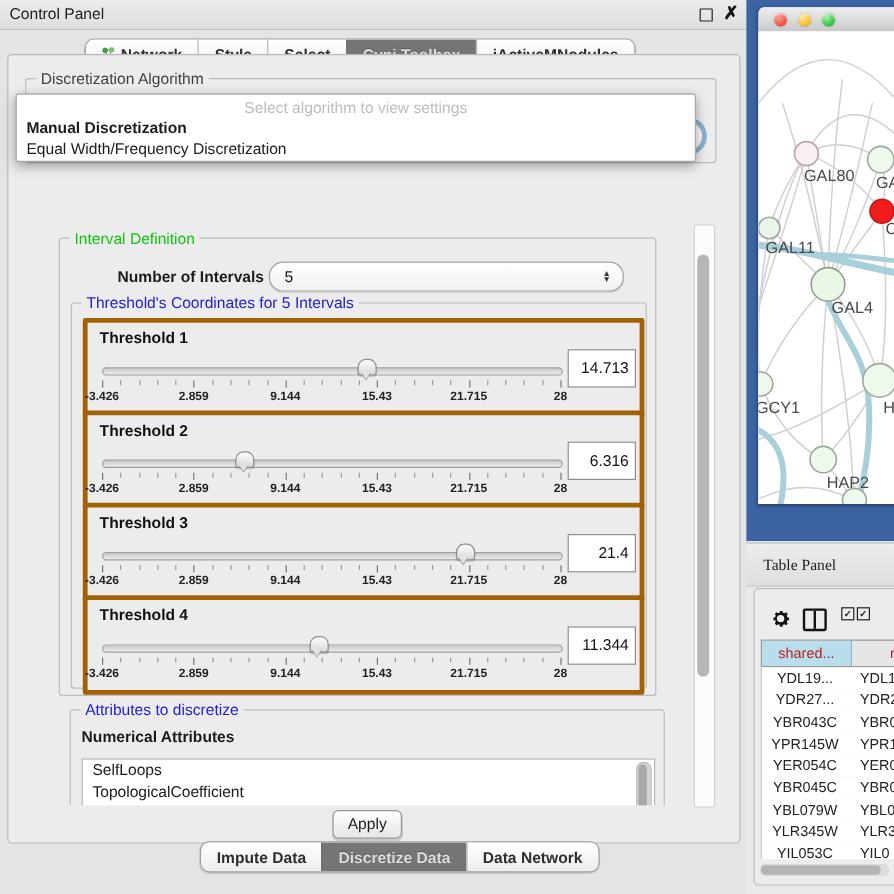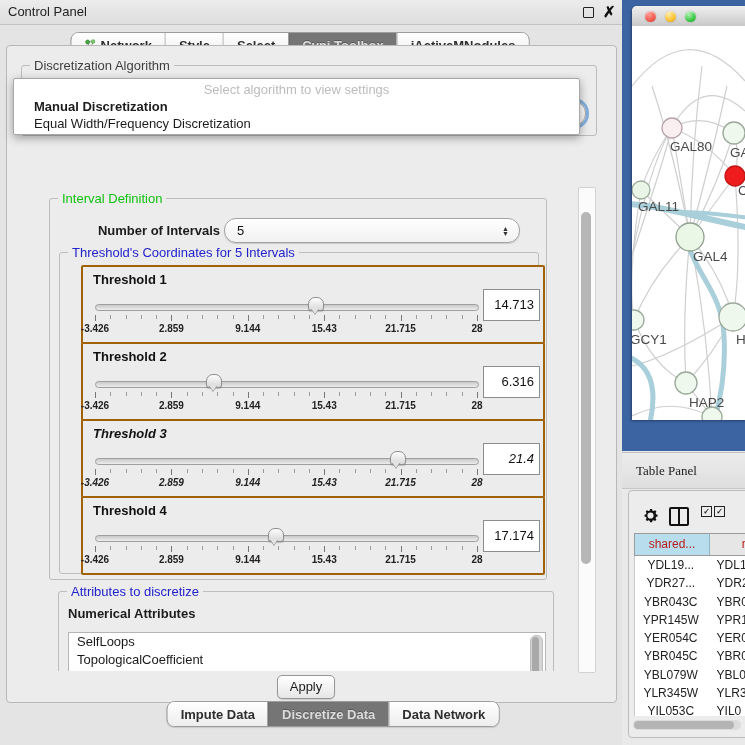--- a/index.html
+++ b/index.html
@@ -38,34 +38,34 @@
   .combo{position:absolute;background:linear-gradient(#ffffff,#f1f1f1);border:1px solid #a3a3a3;
          border-radius:12px;font-size:13px;color:#111;box-shadow:0 1px 1px rgba(0,0,0,.15);}
   .combo .cval{position:absolute;left:12px;top:0;line-height:23px;}
   .stepper{position:absolute;right:10px;top:50%;transform:translateY(-50%);display:flex;flex-direction:column;
            align-items:center;line-height:5px;font-size:7px;color:#333;}
   .focusring{box-shadow:0 0 0 3px rgba(110,165,220,.85);}
 
   
   #algo-popup{left:13px;top:78px;width:565px;background:#fff;border:1px solid #a8a8a8;border-radius:2px;
               box-shadow:0 3px 10px rgba(0,0,0,.35);z-index:50;padding:2px 0;}
-  .popup-row{font-size:13px;line-height:17px;padding:0 20px;white-space:nowrap;}
+  .popup-row{font-size:13px;line-height:17px;padding:0 8px;white-space:nowrap;}
   .popup-row.placeholder{color:#bcbcbc;text-align:center;}
   .popup-row.boldopt{font-weight:bold;}
 
   
   #main-viewport{left:7px;top:141px;width:560px;height:484px;overflow:hidden;}
   #main-vscroll{left:571px;top:141px;width:16px;height:484px;background:#fbfbfb;
                 border:1px solid #d2d2d2;border-radius:2px;}
   #main-vscroll .thumb{position:absolute;left:2px;top:24px;width:10px;height:352px;background:#b6b6b6;
                        border-radius:6px;}
 
   
-  .threshold-panel{position:absolute;left:21px;width:460px;height:75px;background:#ececec;
-                   border:2px solid #a16207;border-radius:2px;}
+  .threshold-panel{position:absolute;left:9px;width:460px;height:75px;background:#ececec;
+                   border:4px solid #a16207;border-radius:2px;}
   .th-label{position:absolute;left:10px;top:5px;font-size:13px;font-weight:bold;color:#111;}
   .slider{position:absolute;left:12px;top:30px;width:382px;height:40px;}
   .track{position:absolute;left:0;top:7px;width:100%;height:5px;border:1px solid #9f9f9f;border-radius:4px;
          background:linear-gradient(#c9c9c9,#ededed);}
   .thumbp{position:absolute;top:0px;width:14px;height:12px;background:linear-gradient(#fdfdfd,#d8d8d8);
           border:1px solid #8f8f8f;border-radius:7px 7px 3px 3px;box-shadow:0 1px 1px rgba(0,0,0,.2);}
   .thumbp::after{content:"";position:absolute;left:1.5px;top:10px;border-left:4.5px solid transparent;
           border-right:4.5px solid transparent;border-top:6px solid #e3e3e3;filter:drop-shadow(0 1px 0 #8f8f8f);}
   .tick{position:absolute;top:18px;width:1px;height:4px;background:#9a9a9a;}
   .tick.major{height:6px;background:#777;}
@@ -262,21 +262,21 @@
                     <div class="ticklabel" style="left: 0%;">-3.426</div>
                     <div class="ticklabel" style="left: 20%;">2.859</div>
                     <div class="ticklabel" style="left: 40%;">9.144</div>
                     <div class="ticklabel" style="left: 60%;">15.43</div>
                     <div class="ticklabel" style="left: 80%;">21.715</div>
                     <div class="ticklabel" style="left: 100%;">28</div>
                     <div class="thumbp" style="left: calc(31% - 7px);"></div>
                   </div>
                   <div class="valuebox">6.316</div>
                 </div>
-                <div class="threshold-panel" style="top: 166px; font-style: italic;">
+                <div class="threshold-panel" style="top: 166px;">
                   <div class="th-label">Threshold 3</div>
                   <div class="slider">
                     <div class="track"></div>
                     <div class="tick major" style="left: 0%;"></div>
                     <div class="tick" style="left: 4%;"></div>
                     <div class="tick" style="left: 8%;"></div>
                     <div class="tick" style="left: 12%;"></div>
                     <div class="tick" style="left: 16%;"></div>
                     <div class="tick major" style="left: 20%;"></div>
                     <div class="tick" style="left: 24%;"></div>
@@ -340,21 +340,21 @@
                     <div class="tick" style="left: 96%;"></div>
                     <div class="tick major" style="left: 100%;"></div>
                     <div class="ticklabel" style="left: 0%;">-3.426</div>
                     <div class="ticklabel" style="left: 20%;">2.859</div>
                     <div class="ticklabel" style="left: 40%;">9.144</div>
                     <div class="ticklabel" style="left: 60%;">15.43</div>
                     <div class="ticklabel" style="left: 80%;">21.715</div>
                     <div class="ticklabel" style="left: 100%;">28</div>
                     <div class="thumbp" style="left: calc(47% - 7px);"></div>
                   </div>
-                  <div class="valuebox">17.174</div>
+                  <div class="valuebox">11.344</div>
                 </div>
               </div>
           </div>
         </div>
 
         <div class="groupbox" style="left:44px;top:404px;width:494px;height:290px;">
           <div class="gtitle blue">Attributes to discretize</div>
           <div style="position:absolute;left:9px;top:14px;font-size:13px;font-weight:bold;">Numerical Attributes</div>
           <div id="attr-list">
             <div class="attr-item">SelfLoops</div>

